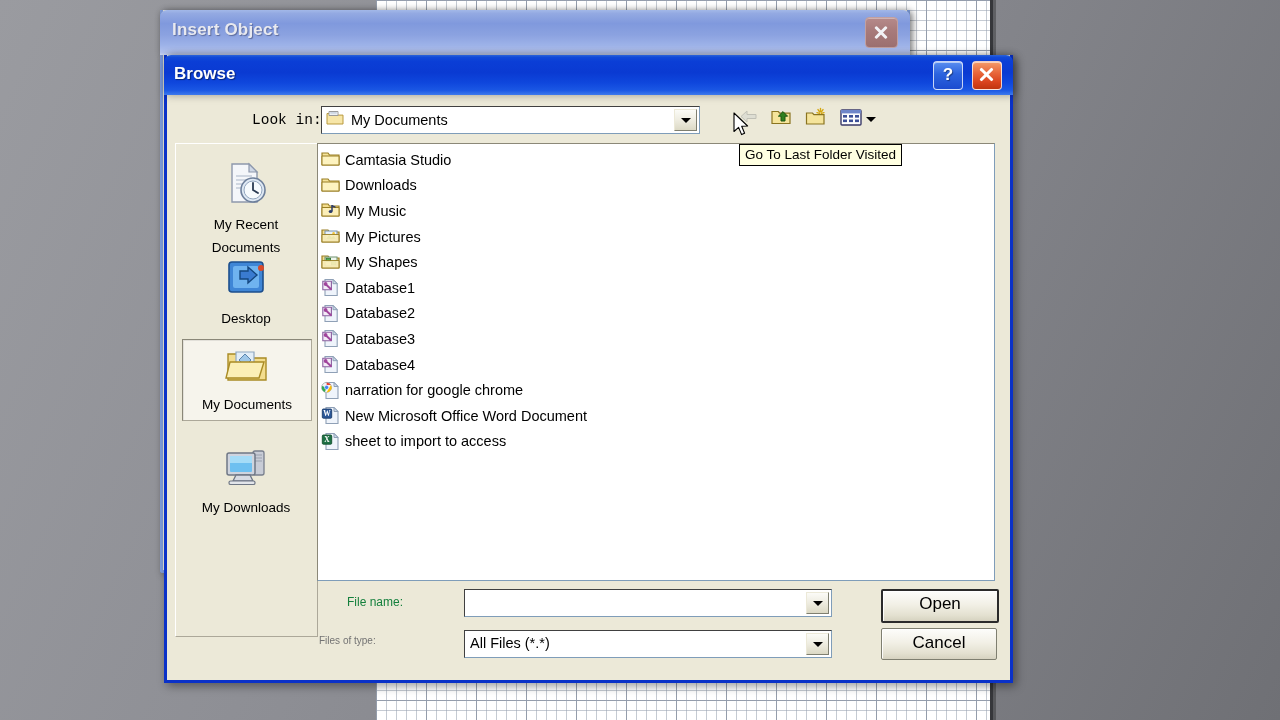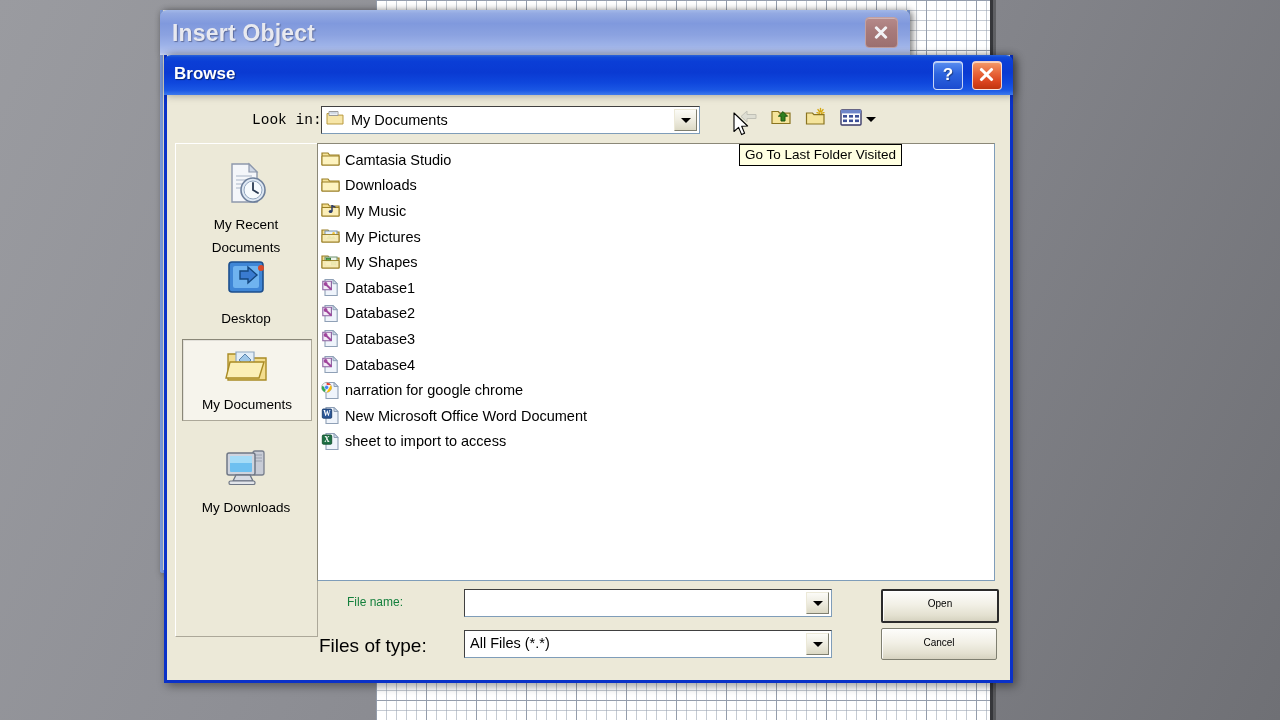--- a/index.html
+++ b/index.html
@@ -50,21 +50,21 @@
     width: 750px; height: 45px;
     background: linear-gradient(to bottom,
         #a3b8e8 0%, #93a9e2 8%, #8099dd 30%,
         #8ba2e0 55%, #9db2e8 78%, #b3c3ee 95%, #cdd8f2 100%);
     border-radius: 7px 7px 0 0;
     box-shadow: 2px 0 7px rgba(0,0,0,0.3);
   }
   #insert-object-title {
     position: absolute;
     left: 12px; top: 10px;
-    font-size: 23px;
+    font-size: 17px;
     font-weight: bold;
     color: #e8e9ef;
     text-shadow: 1px 1px 1px rgba(60,70,110,0.6);
     letter-spacing: 0.2px;
   }
   #insert-object-close {
     position: absolute;
     right: 12px; top: 7px;
     width: 31px; height: 29px;
     border-radius: 4px;
@@ -281,21 +281,21 @@
   }
   .ficon { flex: 0 0 auto; width: 19px; height: 19px; }
 
   
   #filename-label {
     position: absolute; left: 152px; top: 540px;
     font-size: 12px; color: #15803d; padding-left: 28px;
   }
   #filetype-label {
     position: absolute; left: 152px; top: 580px;
-    font-size: 19px; color: #000000; text-align: right;
+    font-size: 10px; color: #737373; text-align: right;
   }
   .combo {
     position: absolute;
     left: 297px;
     width: 366px; height: 26px;
     background: #ffffff;
     border: 1px solid #7f9db9;
     border-top-color: #404040; border-left-color: #404040;
     cursor: text;
   }
@@ -316,21 +316,21 @@
     cursor: default;
   }
 
   .dlgbtn {
     position: absolute;
     left: 714px;
     width: 114px; height: 30px;
     background: linear-gradient(to bottom, #fdfdfb 0%, #f2f0e6 45%, #e4e1d1 80%, #d6d2c0 100%);
     border: 1px solid #7f7f70;
     border-radius: 2px;
-    font-size: 10px;
+    font-size: 17px;
     color: #000;
     text-align: center;
     line-height: 28px;
     cursor: default;
     box-shadow: inset 1px 1px 0 rgba(255,255,255,0.9);
   }
   #open-button   { top: 534px; border: 2px solid #2a2a2a; line-height: 26px; }
   #cancel-button { top: 573px; }
 
   

